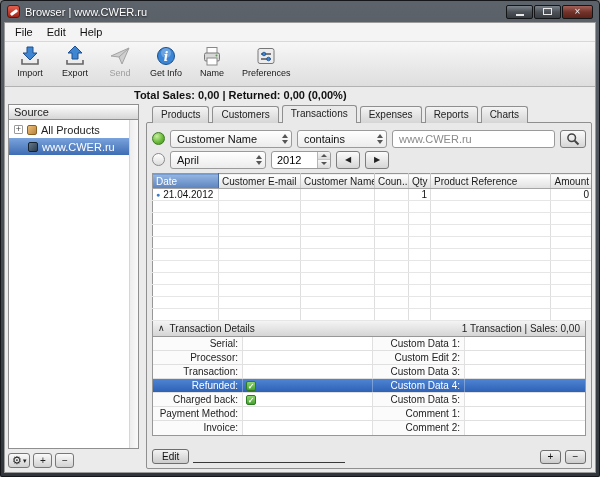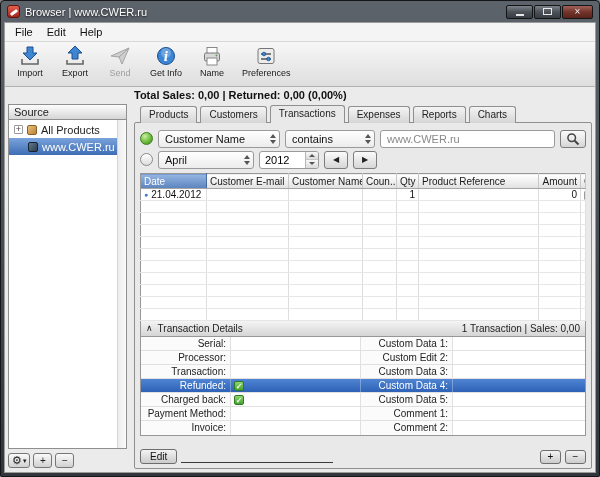--- a/index.html
+++ b/index.html
@@ -40,21 +40,21 @@
   .tool-icon { width:22px; height:22px; display:flex; align-items:center; justify-content:center; }
   .tool-label { font-size:9px; color:#1a1a1a; white-space:nowrap; }
   .tool.disabled .tool-label { color:#9d9d9d; }
 
   .statusline { height:17px; line-height:16px; font-size:11px; font-weight:bold; color:#111;
     padding-left:129px; flex:none; }
 
   .content { flex:1; display:flex; padding:0 3px 3px; min-height:0; }
 
   
-  .sidebar { width:119px; display:flex; flex-direction:column; flex:none; }
+  .sidebar { width:131px; display:flex; flex-direction:column; flex:none; }
   .source-header { height:16px; line-height:15px; font-size:11px; color:#222; padding-left:5px;
     background:linear-gradient(#fdfdfd,#d6d6d6); border:1px solid #8f8f8f; }
   .tree { flex:1; background:#fff; border:1px solid #8f8f8f; border-top:none; position:relative; padding-top:1px; }
   .tree-scrollbar { position:absolute; top:0; right:0; bottom:0; width:9px;
     background:linear-gradient(to right,#ededed,#fafafa); border-left:1px solid #d6d6d6; }
   .tree-item { height:17px; display:flex; align-items:center; gap:4px; font-size:11px; color:#222; padding-left:5px; }
   .tree-item.selected { background:linear-gradient(#7aa3dc,#3e6db4); color:#fff; padding-left:19px; }
   .expander { width:9px; height:9px; flex:none; border:1px solid #9a9a9a; border-radius:1px; background:#fff;
     font-size:9px; line-height:7px; text-align:center; color:#444; }
   .cube { width:10px; height:10px; border-radius:2px; flex:none; }

